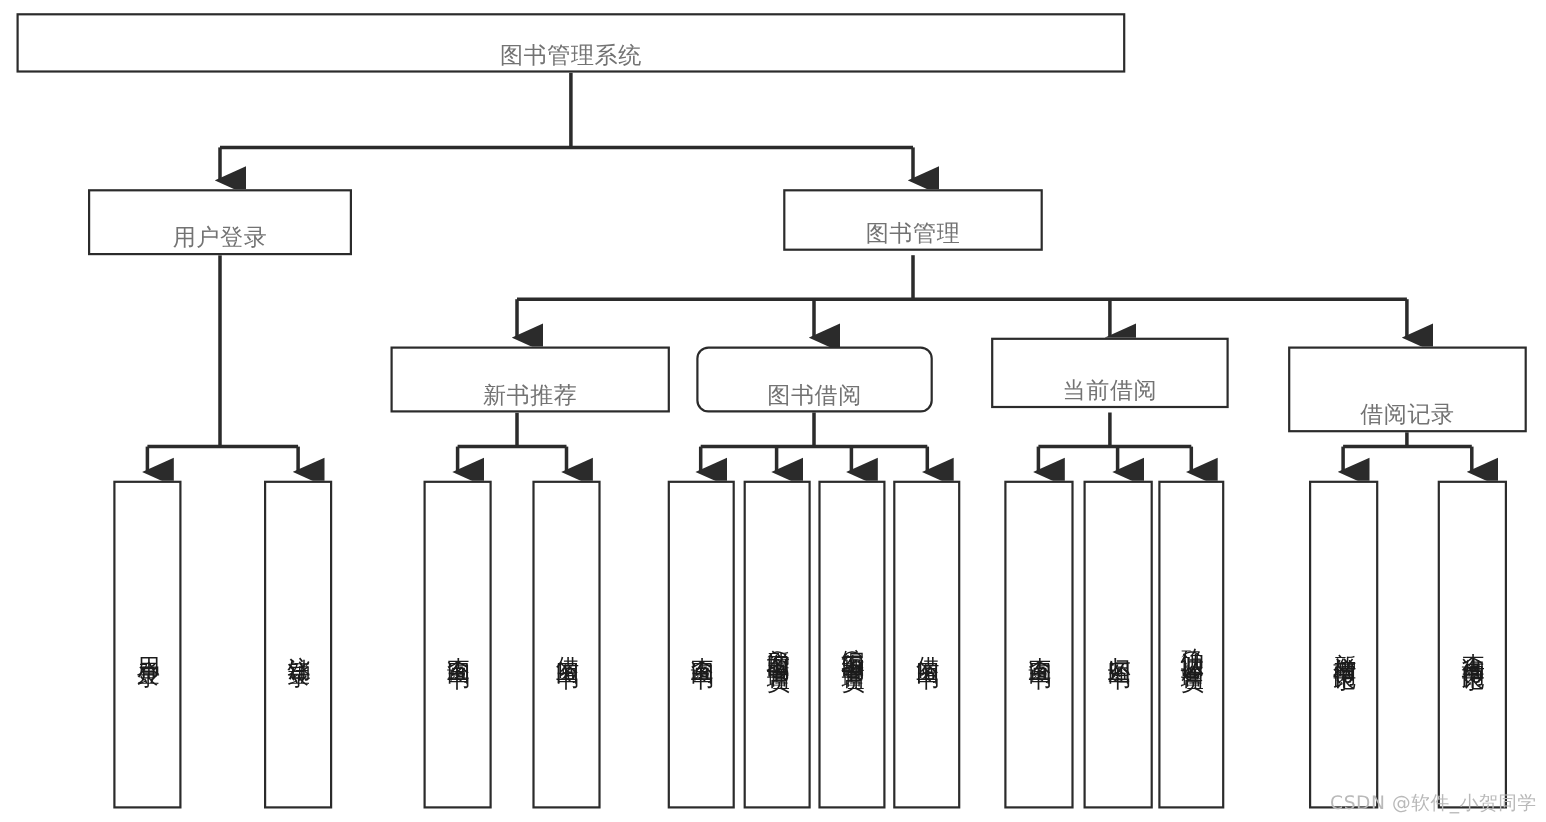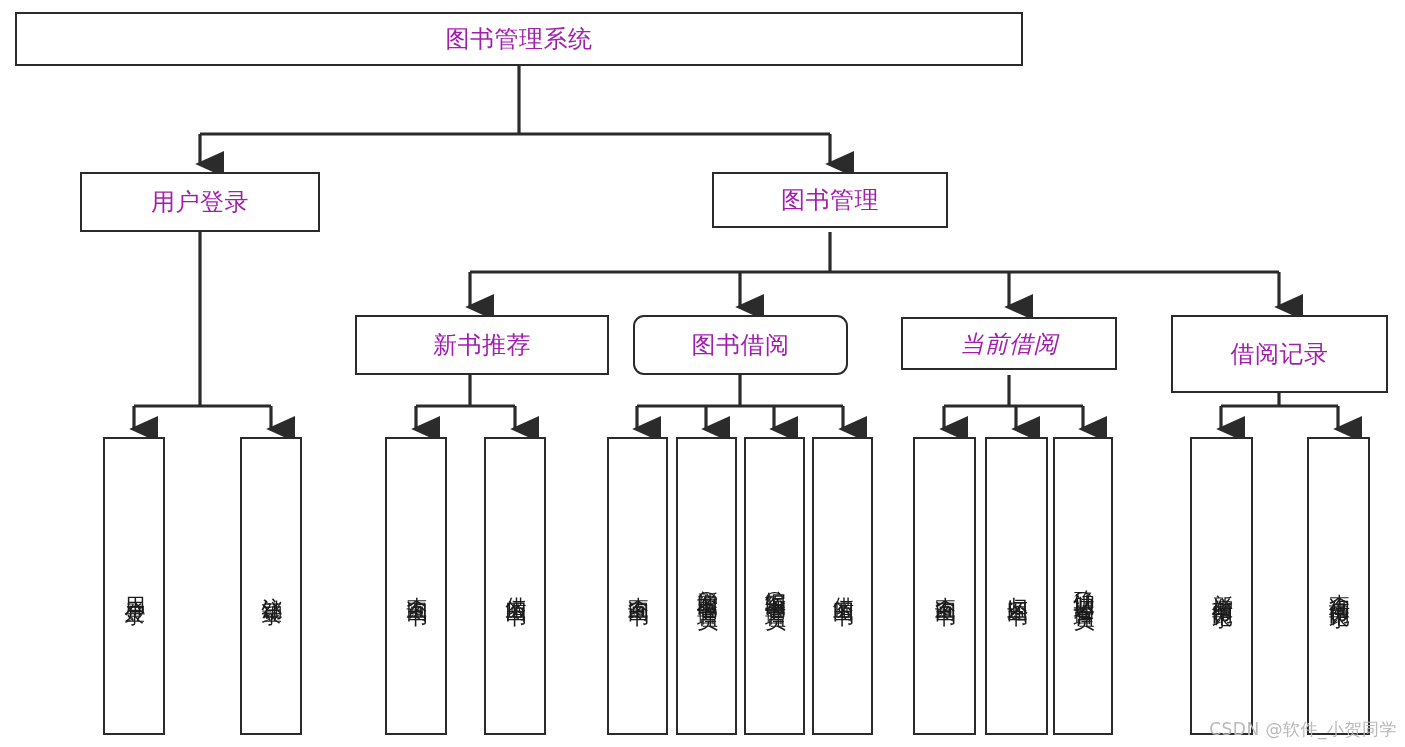--- a/index.html
+++ b/index.html
@@ -27,23 +27,24 @@
   .node {
     position: absolute;
     box-sizing: border-box;
     background: #ffffff;
     border: 2px solid #2b2b2b;
     display: flex;
     align-items: center;
     justify-content: center;
   }
   .node.h-label {
-    font-size: 24px;
-    color: #a21caf;
+    font-size: 21px;
+    color: #737373;
     letter-spacing: 0.5px;
+    align-items: flex-end;
   }
   .node .vtext {
     writing-mode: vertical-rl;
     text-orientation: upright;
     font-size: 21px;
     color: #1b1b1b;
     line-height: 1.33;
     letter-spacing: 3px;
     white-space: nowrap;
   }
@@ -149,21 +150,21 @@
   <div class="node h-label" style="left: 712px; top: 172px; width: 236px; height: 56px;">
     <span>图书管理</span>
   </div>
 
   <div class="node h-label" style="left: 355px; top: 315px; width: 254px; height: 60px;">
     <span>新书推荐</span>
   </div>
   <div class="node h-label" style="left: 633px; top: 315px; width: 215px; height: 60px; border-radius: 11px;">
     <span>图书借阅</span>
   </div>
-  <div class="node h-label" style="left: 901px; top: 317px; width: 216px; height: 53px; font-style: italic;">
+  <div class="node h-label" style="left: 901px; top: 307px; width: 216px; height: 64px;">
     <span>当前借阅</span>
   </div>
   <div class="node h-label" style="left: 1171px; top: 315px; width: 217px; height: 78px;">
     <span>借阅记录</span>
   </div>
 
   <div class="node" style="left: 103px; top: 437px; width: 62px; height: 298px;">
     <span class="vtext">用户登录</span>
   </div>
   <div class="node" style="left: 240px; top: 437px; width: 62px; height: 298px;">

